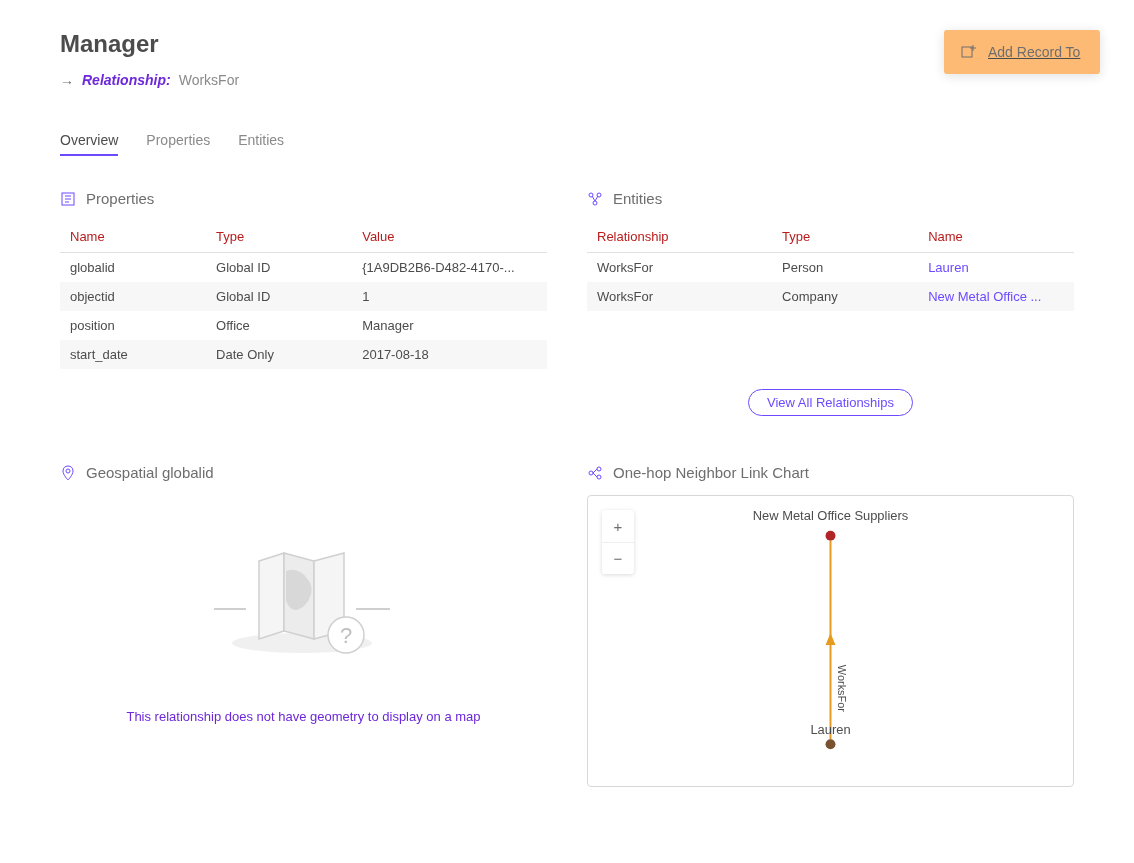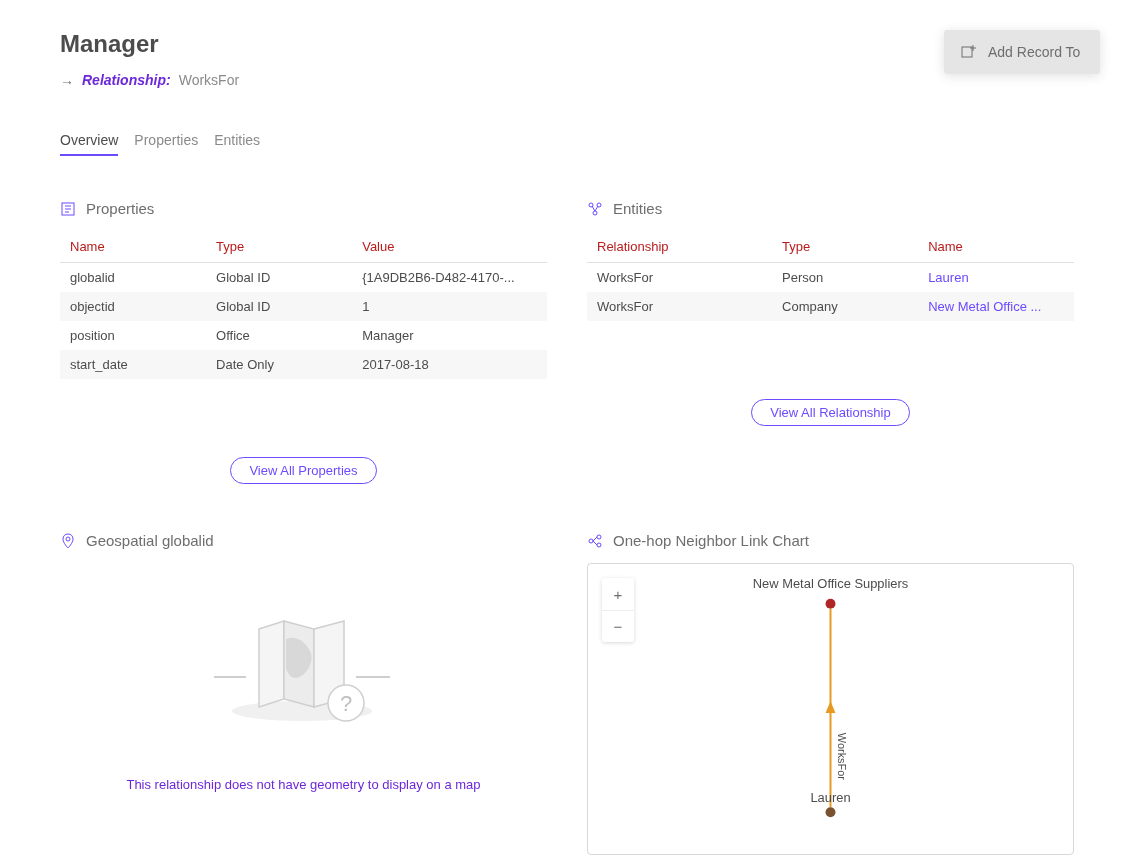--- a/index.html
+++ b/index.html
@@ -29,37 +29,38 @@
   }
   .breadcrumb .arrow { color: #6e6e6e; font-size: 14px; }
   .breadcrumb .label { font-weight: 600; color: #6d28d9; font-style: italic; }
   .breadcrumb .val { color: #8a8a8a; }
 
   .context-menu {
     position: absolute;
     top: 30px;
     right: 34px;
     width: 156px;
-    background: #e5e5e5;
+    background: #fdba74;
     box-shadow: 0 2px 12px rgba(0,0,0,0.12);
     border-radius: 3px;
     overflow: hidden;
+    text-decoration: underline;
   }
   .context-menu .item {
     display: flex;
     align-items: center;
     gap: 12px;
     padding: 14px 16px;
     cursor: pointer;
     color: #6e6e6e;
     font-size: 14px;
   }
   .context-menu .icon { width: 16px; height: 16px; display:inline-flex; align-items:center; justify-content:center; color:#6e6e6e; }
 
-  .tabs { display: flex; gap: 16px; border-bottom: 0; margin-bottom: 44px; }
+  .tabs { display: flex; gap: 28px; border-bottom: 0; margin-bottom: 34px; }
   .tab { padding: 6px 0; color: #8a8a8a; cursor: pointer; font-size: 14px; border-bottom: 2px solid transparent; }
   .tab.active { color: #4c4c4c; border-bottom: 2px solid #6d4aff; }
 
   .two-col { display: flex; gap: 40px; }
   .col { flex: 1; min-width: 0; }
 
   .section-head { display: flex; align-items: center; gap: 10px; margin-bottom: 14px; font-size: 15px; color: #6e6e6e; }
   .section-head .icon { color: #6d4aff; width:16px; height:16px; display:inline-flex; align-items:center; justify-content:center; }
 
   table.props { width: 100%; border-collapse: collapse; font-size: 13px; }
@@ -189,23 +190,20 @@
             <td>Office</td>
             <td>Manager</td>
           </tr>
           <tr class="row">
             <td>start_date</td>
             <td>Date Only</td>
             <td>2017-08-18</td>
           </tr>
         </tbody>
       </table>
-      <div class="pill-btn-wrap">
-        <button class="pill-btn">View All Properties</button>
-      </div>
     </div>
 
     <div class="col">
       <div class="section-head">
         <span class="icon">
           <svg width="16" height="16" viewBox="0 0 16 16" fill="none" stroke="#6d4aff" stroke-width="1">
             <circle cx="4" cy="4" r="2"></circle>
               <circle cx="12" cy="4" r="2"></circle>
               <circle cx="8" cy="12" r="2"></circle>
             <line x1="5" y1="5" x2="8" y2="10"></line>
@@ -229,21 +227,21 @@
             <td><a class="entity-link">Lauren</a></td>
           </tr>
           <tr class="row">
             <td>WorksFor</td>
             <td>Company</td>
             <td class="truncate"><a class="entity-link">New Metal Office ...</a></td>
           </tr>
         </tbody>
       </table>
       <div class="pill-btn-wrap rel">
-        <button class="pill-btn">View All Relationship</button>
+        <button class="pill-btn">View All Relationships</button>
       </div>
     </div>
   </div>
 
   <div class="lower">
 
     <div class="col">
       <div class="section-head">
         <span class="icon">
           <svg width="16" height="16" viewBox="0 0 16 16" fill="none" stroke="#6d4aff" stroke-width="1">

